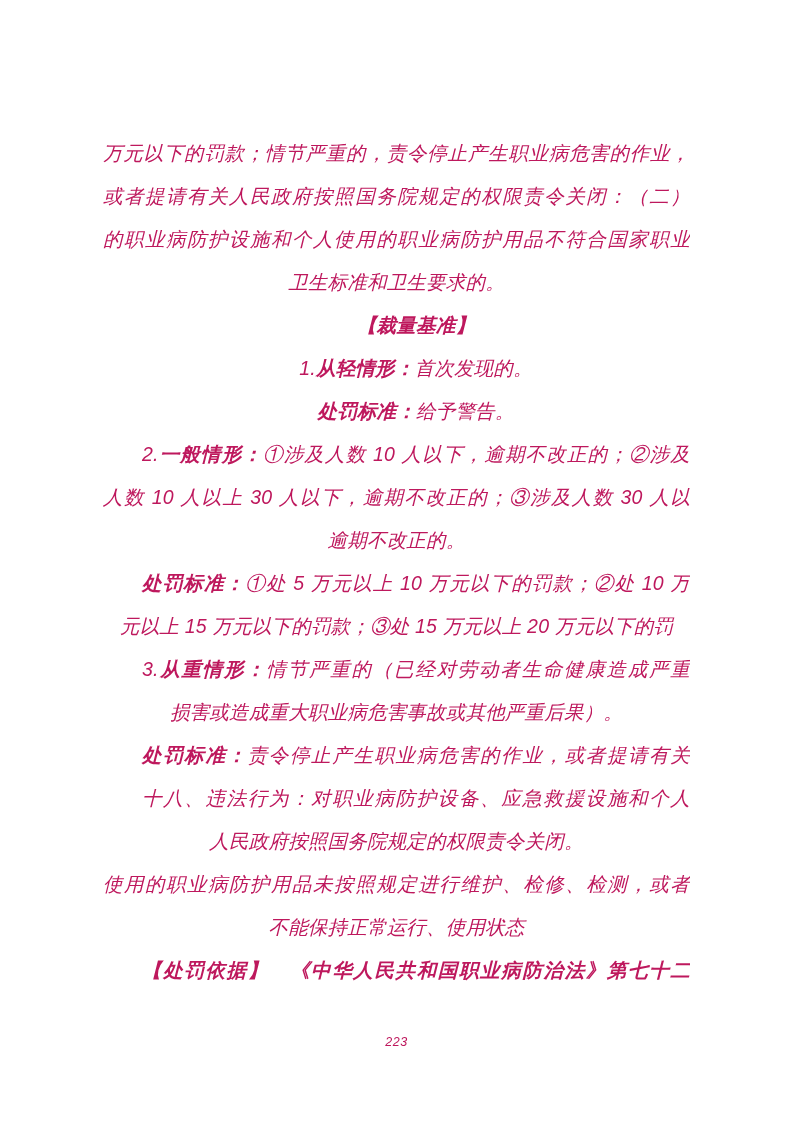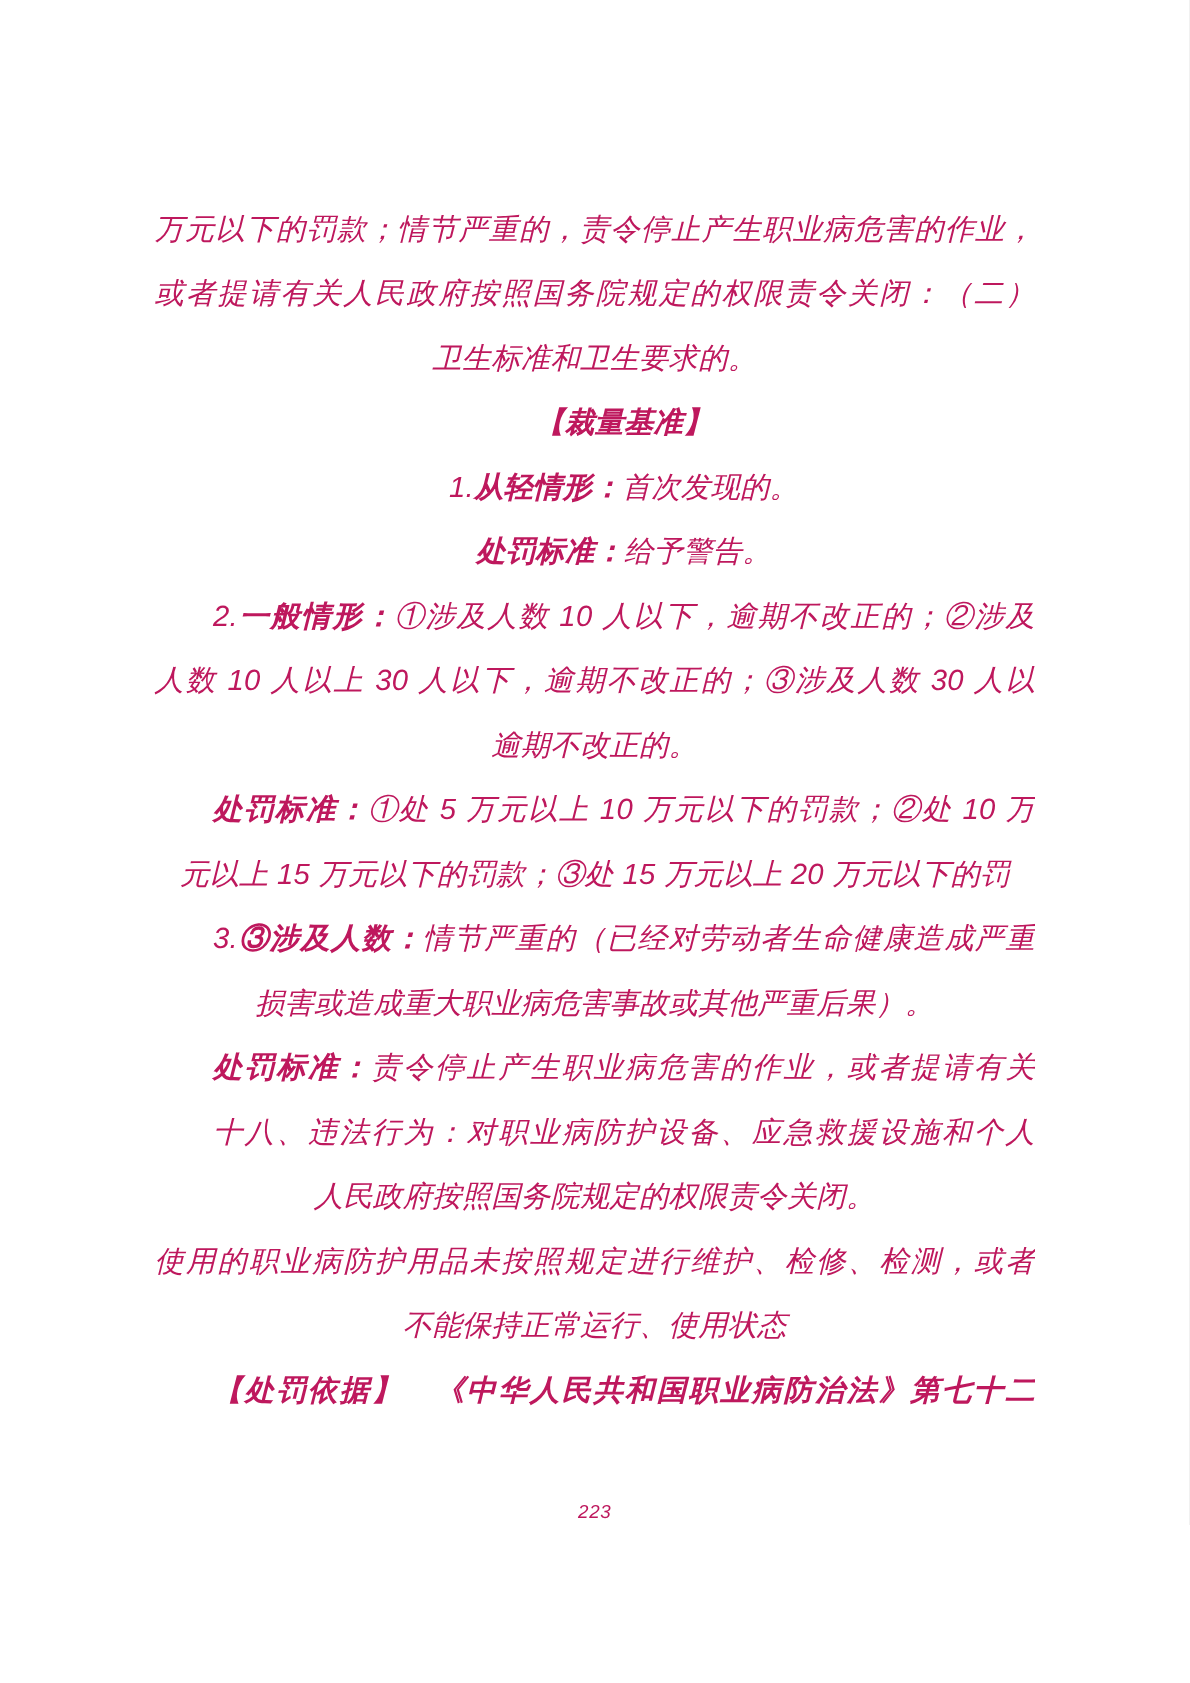--- a/index.html
+++ b/index.html
@@ -31,44 +31,45 @@
   .line.indent { text-indent: 2em; }
   .line.jline {
     text-align: justify;
     text-align-last: justify;
     text-justify: inter-character;
   }
   .bold { font-weight: bold; }
   .page-number {
     position: absolute;
     left: 0;
-    top: 1001px;
+    top: 1035px;
     width: 100%;
     text-align: center;
     font-size: 12.5px;
     letter-spacing: 0.5px;
   }
 </style>
 </head>
 <body>
 
 <div class="page">
   <div class="doc-body">
       <div class="line jline"><span>万元以下的罚款；情节严重的，责令停止产生职业病危害的作业，</span></div>
       <div class="line jline"><span>或者提请有关人民政府按照国务院规定的权限责令关闭：（二）</span></div>
+      <div class="line jline"><span>的职业病防护设施和个人使用的职业病防护用品不符合国家职业</span></div>
       <div class="line"><span>卫生标准和卫生要求的。</span></div>
       <div class="line indent"><span class="bold">【裁量基准】</span></div>
       <div class="line indent"><span>1.</span><span class="bold">从轻情形：</span><span>首次发现的。</span></div>
       <div class="line indent"><span class="bold">处罚标准：</span><span>给予警告。</span></div>
       <div class="line indent jline"><span>2.</span><span class="bold">一般情形：</span><span>①涉及人数 10 人以下，逾期不改正的；②涉及</span></div>
       <div class="line jline"><span>人数 10 人以上 30 人以下，逾期不改正的；③涉及人数 30 人以上，</span></div>
       <div class="line"><span>逾期不改正的。</span></div>
       <div class="line indent jline"><span class="bold">处罚标准：</span><span>①处 5 万元以上 10 万元以下的罚款；②处 10 万</span></div>
       <div class="line"><span>元以上 15 万元以下的罚款；③处 15 万元以上 20 万元以下的罚款。</span></div>
-      <div class="line indent jline"><span>3.</span><span class="bold">③涉及人数：</span><span>情节严重的（已经对劳动者生命健康造成严重</span></div>
+      <div class="line indent jline"><span>3.</span><span class="bold">从重情形：</span><span>情节严重的（已经对劳动者生命健康造成严重</span></div>
       <div class="line"><span>损害或造成重大职业病危害事故或其他严重后果）。</span></div>
       <div class="line indent jline"><span class="bold">处罚标准：</span><span>责令停止产生职业病危害的作业，或者提请有关</span></div>
       <div class="line indent jline"><span>十八、违法行为：对职业病防护设备、应急救援设施和个人</span></div>
       <div class="line"><span>人民政府按照国务院规定的权限责令关闭。</span></div>
       <div class="line jline"><span>使用的职业病防护用品未按照规定进行维护、检修、检测，或者</span></div>
       <div class="line"><span>不能保持正常运行、使用状态</span></div>
       <div class="line indent jline"><span class="bold">【处罚依据】</span><span class="bold">　</span><span class="bold">《中华人民共和国职业病防治法》第七十二</span></div>
     </div>
   <div class="page-number">223</div>
 </div>

